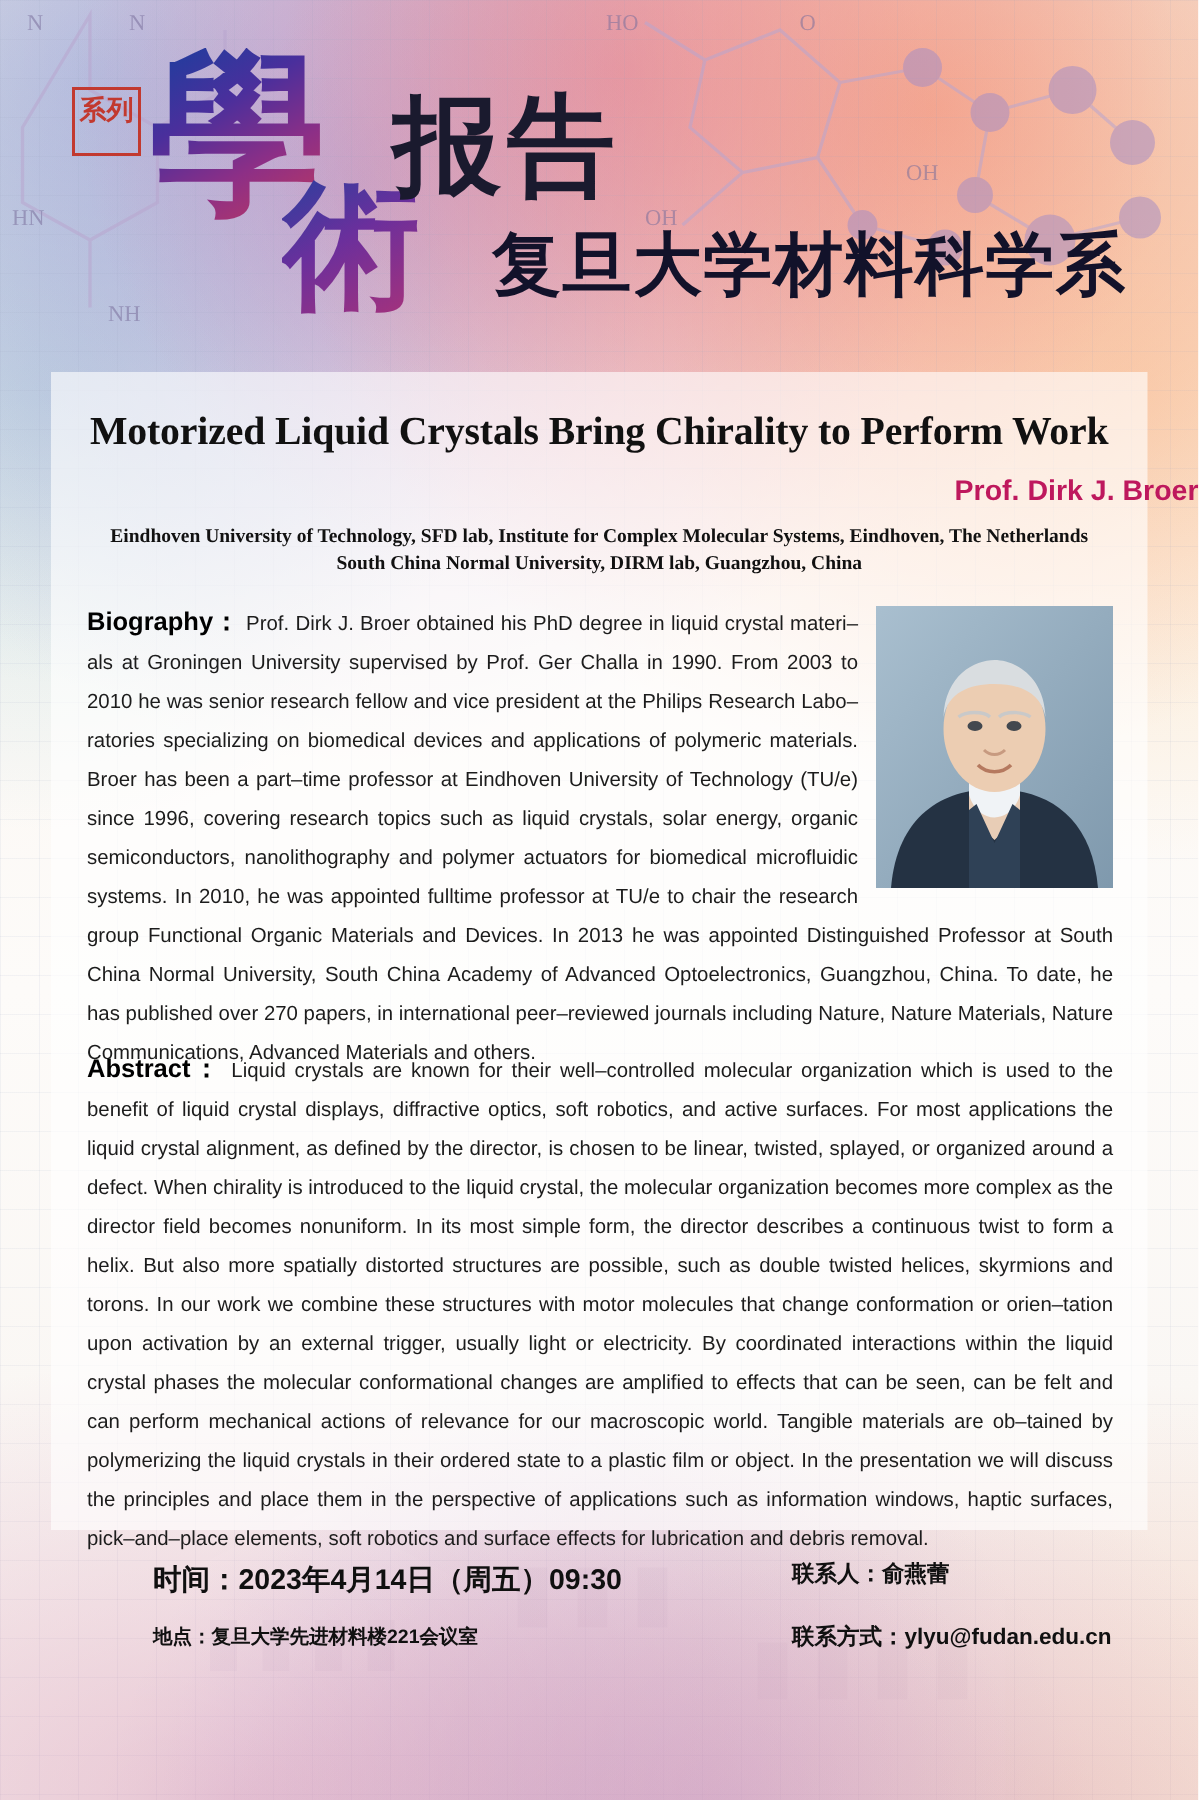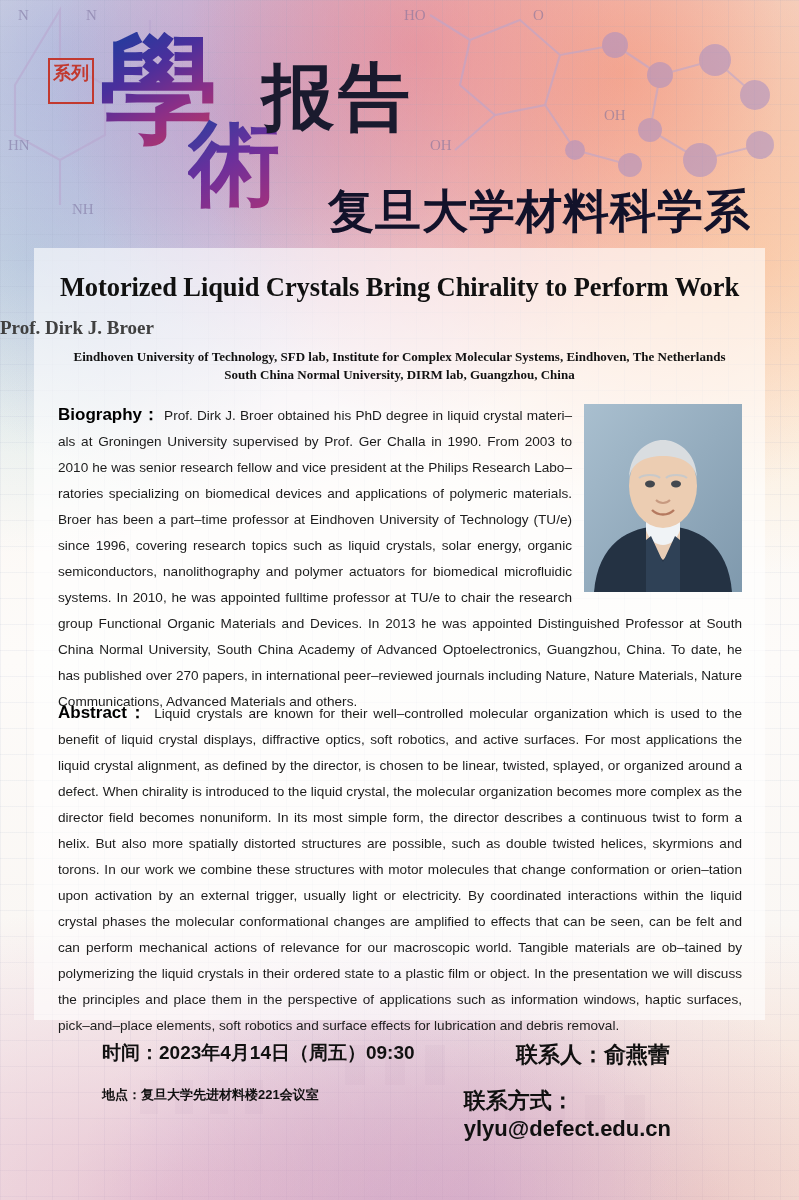--- a/index.html
+++ b/index.html
@@ -122,50 +122,49 @@
     font-size: 72px;
     line-height: 72px;
     font-weight: bold;
     color: #1a1a2e;
     letter-spacing: 4px;
     text-align: center;
   }
   .dept {
     position: absolute;
     left: 328px; top: 152px;
-    font-family: Liberation Serif, serif;
+    font-family: Liberation Sans, sans-serif;
     font-size: 46px;
     line-height: 48px;
     font-weight: bold;
     color: #12122a;
     letter-spacing: 1px;
-    margin-top: 36px;
   }
 
   
   .talk-title {
     position: absolute;
     left: 0; right: 0;
     top: 272px;
     text-align: center;
     font-family: "Liberation Serif", serif;
     font-weight: bold;
     font-size: 26.5px;
     color: #111111;
     letter-spacing: -0.1px;
   }
   .speaker {
     position: absolute;
     left: 0; right: 0;
     top: 317px;
-    text-align: left;
-    font-family: Liberation Serif, serif;
+    text-align: right;
+    font-family: Liberation Sans, sans-serif;
     font-weight: bold;
     font-size: 19px;
-    color: #404040;
+    color: #be185d;
   }
   .affil {
     position: absolute;
     left: 0; right: 0;
     top: 348px;
     text-align: center;
     font-family: "Liberation Serif", serif;
     font-weight: bold;
     font-size: 13px;
     line-height: 18px;
@@ -204,21 +203,21 @@
     right: 58px;
     top: 1040px;
     font-weight: bold;
     color: #101010;
   }
   .foot-row {
     display: flex;
     margin-bottom: 16px;
   }
   .foot-left { width: 414px; font-size: 19px; padding-left: 44px; }
-  .foot-right { font-size: 22px; }
+  .foot-right { font-size: 15px; margin-left: 12px; }
   .foot-row.second .foot-left { font-size: 13px; }
 
   
   .mol-circle { fill: #a88fc4; }
   .mol-line { stroke: #b9a6cf; stroke-width: 2.2; fill: none; }
   .chem-text { font-family: "Liberation Serif", serif; font-size: 15px; fill: #7a6f9c; }
 </style>
 </head>
 <body>
 
@@ -350,18 +349,18 @@
       </div>
       <div class="foot-right">
         <span>联系人：</span><span>俞燕蕾</span>
       </div>
     </div>
     <div class="foot-row second">
       <div class="foot-left">
         <span>地点：</span><span>复旦大学先进材料楼221会议室</span>
       </div>
       <div class="foot-right">
-        <span>联系方式：</span><span>ylyu@defect.edu.cn</span>
+        <span>联系方式：</span><span>ylyu@fudan.edu.cn</span>
       </div>
     </div>
   </div>
 
 </div>
 
 </body></html>

